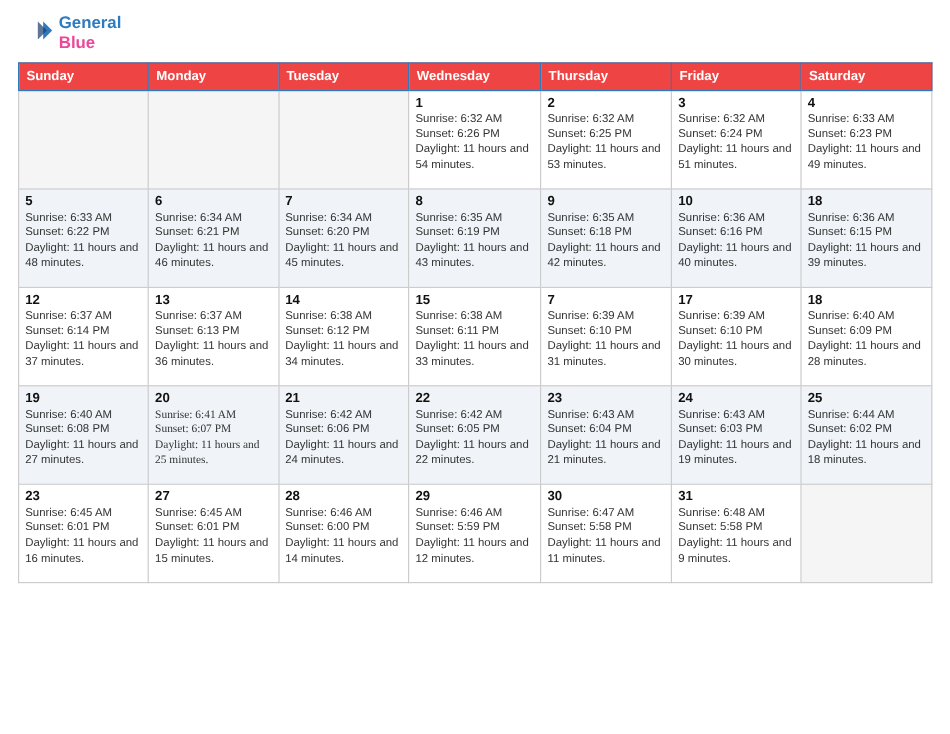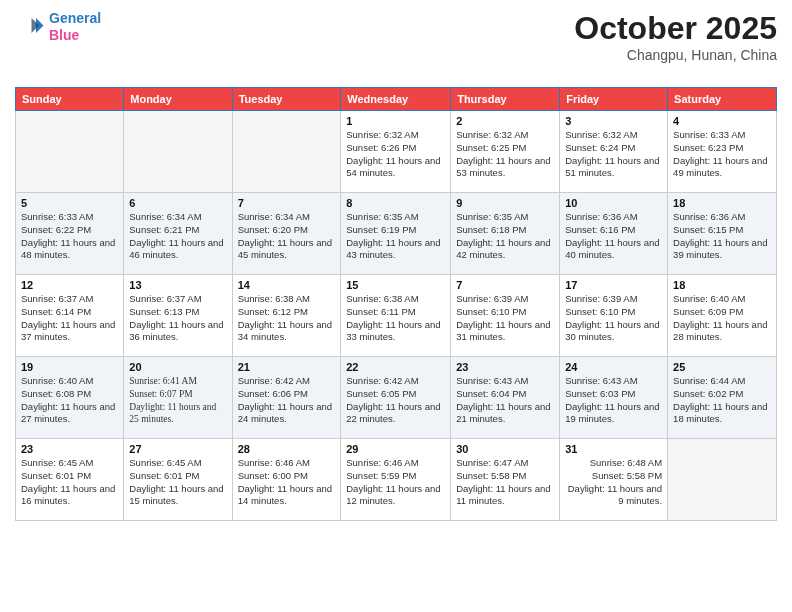--- a/index.html
+++ b/index.html
@@ -9,23 +9,22 @@
       width: 792px;
       height: 612px;
       overflow: hidden;
     }
     .container {
       width: 792px;
       padding: 10px 15px 5px 15px;
     }
     .header {
       display: flex;
-      justify-content: space-between;
       align-items: flex-start;
-      margin-bottom: 24px;
+      margin-bottom: 8px;
     }
     .logo {
       display: flex;
       align-items: center;
       gap: 4px;
     }
     .logo-text {
       font-size: 14px;
       font-weight: bold;
       color: #1a3a6b;
@@ -97,24 +96,20 @@
   <div class="header">
     <div class="logo">
       <svg class="logo-icon" viewBox="0 0 40 40">
         <polygon points="28,8 38,18 28,28" fill="#2e7abf"></polygon>
         <polygon points="22,8 32,18 22,28" fill="#1a3a6b" opacity="0.7"></polygon>
       </svg>
       <div class="logo-text">
         <div><span>General</span></div>
         <div><span style="color:#ec4899;">Blue</span></div>
       </div>
-    </div>
-    <div class="title-block">
-      <div class="month-title">October 2025</div>
-      <div class="location">Changpu, Hunan, China</div>
     </div>
   </div>
 
   <table class="calendar">
     <thead>
       <tr>
         <th>Sunday</th>
         <th>Monday</th>
         <th>Tuesday</th>
         <th>Wednesday</th>
@@ -311,21 +306,21 @@
 Daylight: 11 hours and 12 minutes.</div>
           </td>
           <td>
             <div class="day-num">30</div>
             <div class="day-info" style="white-space: pre-line;">Sunrise: 6:47 AM
 Sunset: 5:58 PM
 Daylight: 11 hours and 11 minutes.</div>
           </td>
           <td>
             <div class="day-num">31</div>
-            <div class="day-info" style="white-space: pre-line; text-align: right;">Sunrise: 6:48 AM
+            <div class="day-info" style="white-space: pre-line;">Sunrise: 6:48 AM
 Sunset: 5:58 PM
 Daylight: 11 hours and 9 minutes.</div>
           </td>
           <td class="empty"></td>
         </tr>
       </tbody>
   </table>
 </div>
 
 </body></html>

